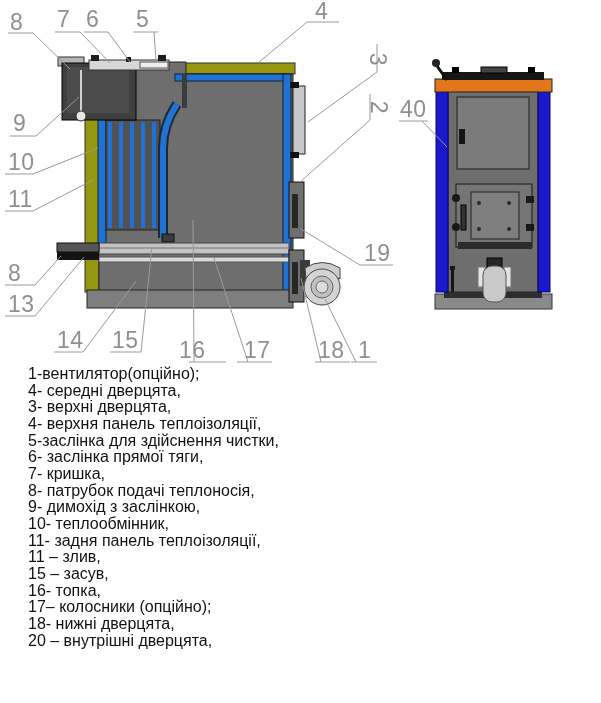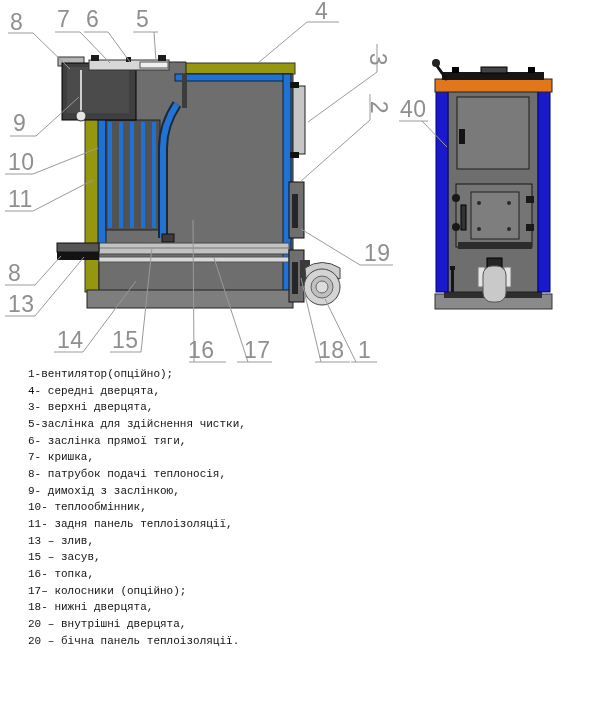--- a/index.html
+++ b/index.html
@@ -16,21 +16,21 @@
   .gbody {fill:var(--body_gray,#6e6e6e);}
   .leader{stroke:var(--leader_gray,#9a9a9a);stroke-width:1;fill:none;}
   .callout{
     position:absolute;color:var(--callout_gray,#929292);
     font-size:23px;line-height:1;font-weight:400;letter-spacing:0.5px;
     font-family:"Liberation Sans",sans-serif;white-space:nowrap;
   }
   .callout.rot{transform:rotate(90deg);transform-origin:center;}
   .legend{
     position:absolute;left:28px;top:366px;width:400px;
-    font-family:Liberation Mono, monospace;font-size:11px;line-height:16.65px;
+    font-family:Liberation Sans, sans-serif;font-size:16px;line-height:16.65px;
     color:#121212;
   }
   .legend-item{white-space:nowrap;}
 </style>
 </head>
 <body>
 
 <div class="canvas">
 
   <svg class="diagram-svg" width="601" height="703" viewBox="0 0 601 703">
@@ -177,39 +177,39 @@
   <span class="callout rot" style="left:371px;top:48px">3</span>
   <span class="callout rot" style="left:372px;top:96px">2</span>
   <span class="callout" style="left:400px;top:98px">40</span>
   <span class="callout" style="left:13px;top:112px">9</span>
   <span class="callout" style="left:8px;top:151px">10</span>
   <span class="callout" style="left:8px;top:188px">11</span>
   <span class="callout" style="left:8px;top:262px">8</span>
   <span class="callout" style="left:8px;top:293px">13</span>
   <span class="callout" style="left:57px;top:329px">14</span>
   <span class="callout" style="left:112px;top:329px">15</span>
-  <span class="callout" style="left:188px;top:339px">16</span>
+  <span class="callout" style="left:179px;top:339px">16</span>
   <span class="callout" style="left:244px;top:339px">17</span>
   <span class="callout" style="left:318px;top:339px">18</span>
   <span class="callout" style="left:358px;top:339px">1</span>
   <span class="callout" style="left:364px;top:242px">19</span>
 
   <div class="legend">
     <div class="legend-item">1-вентилятор(опційно);</div>
     <div class="legend-item">4- середні дверцята,</div>
     <div class="legend-item">3- верхні дверцята,</div>
+    <div class="legend-item">4- верхня панель теплоізоляції,</div>
     <div class="legend-item">5-заслінка для здійснення чистки,</div>
     <div class="legend-item">6- заслінка прямої тяги,</div>
     <div class="legend-item">7- кришка,</div>
     <div class="legend-item">8- патрубок подачі теплоносія,</div>
     <div class="legend-item">9- димохід з заслінкою,</div>
     <div class="legend-item">10- теплообмінник,</div>
     <div class="legend-item">11- задня панель теплоізоляції,</div>
-    <div class="legend-item">13 – злив,</div>
+    <div class="legend-item">11 – злив,</div>
     <div class="legend-item">15 – засув,</div>
     <div class="legend-item">16- топка,</div>
     <div class="legend-item">17– колосники (опційно);</div>
     <div class="legend-item">18- нижні дверцята,</div>
     <div class="legend-item">20 – внутрішні дверцята,</div>
-    <div class="legend-item">20 – бічна панель теплоізоляції.</div>
   </div>
 
 </div>
 
 </body></html>

